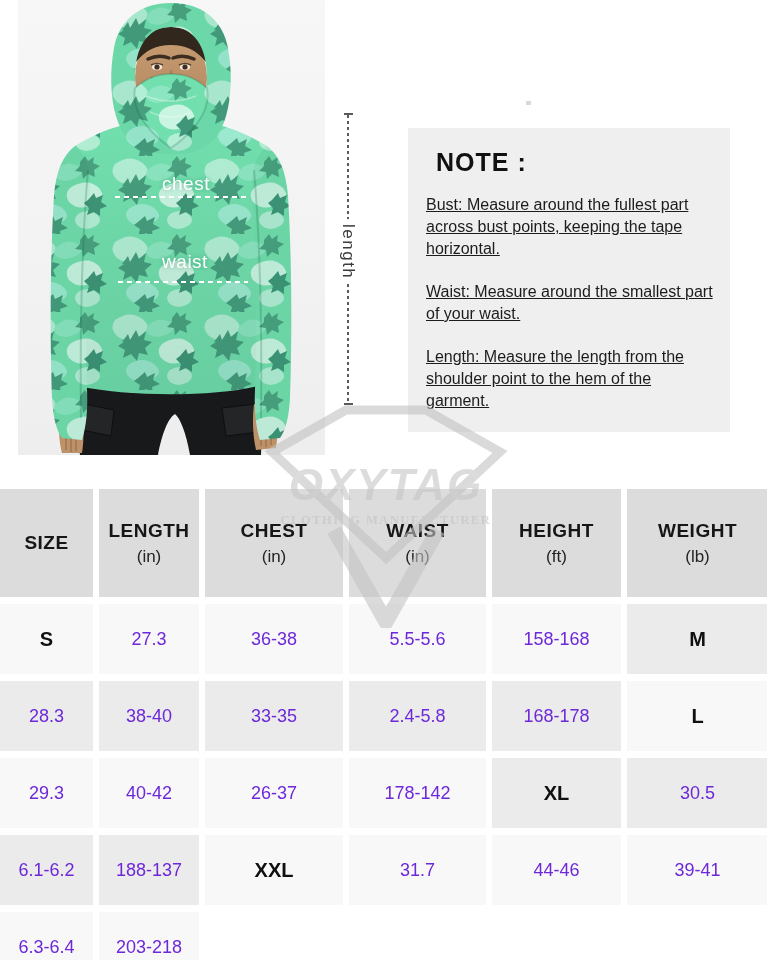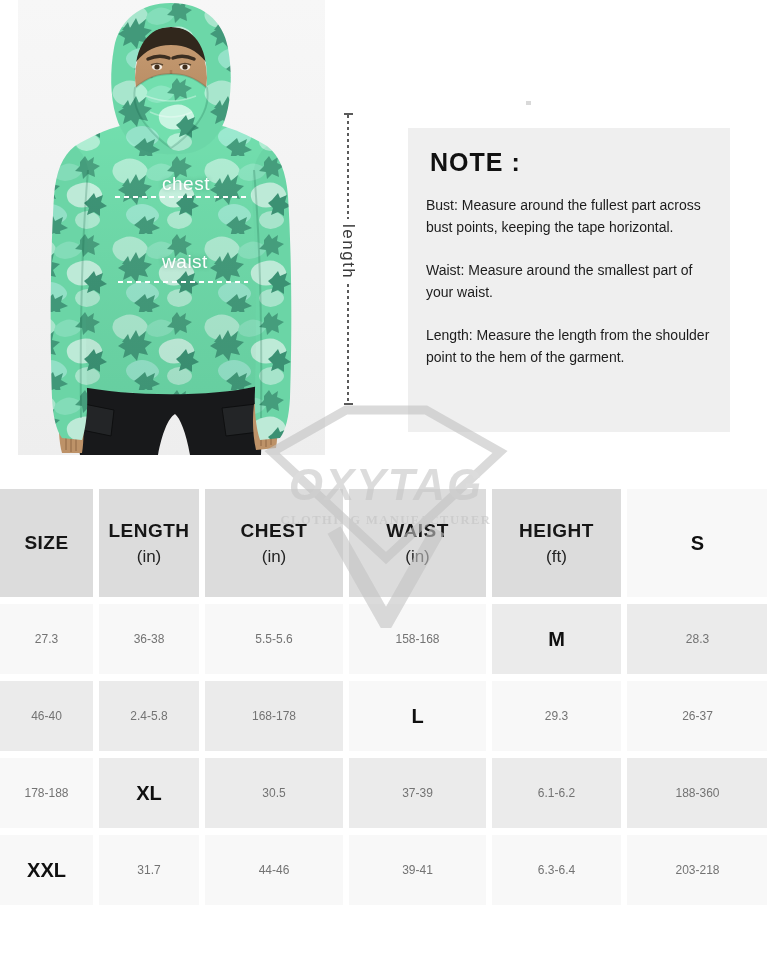--- a/index.html
+++ b/index.html
@@ -40,43 +40,43 @@
   .len-seg.s2{flex:1;}
   .length-text{
     writing-mode:vertical-rl;font-size:17px;color:#3a3a3a;
     letter-spacing:1.5px;margin:5px 0;flex:none;
   }
   
   .note-box{
     position:absolute;left:408px;top:128px;width:322px;height:304px;
     background:#efefef;box-sizing:border-box;padding:17px 14px 0 18px;z-index:1;
   }
-  .note-title{font-size:25px;font-weight:bold;color:#111;letter-spacing:1px;margin:3px 4px 17px;}
-  .note-p{font-size:14px;line-height:22px;color:#1c1c1c;margin:0 0 21px;}
+  .note-title{font-size:25px;font-weight:bold;color:#111;letter-spacing:1px;margin:3px 10px 17px;}
+  .note-p{font-size:16px;line-height:22px;color:#1c1c1c;margin:0 0 21px;text-decoration:underline;}
   .speck{position:absolute;left:526px;top:101px;width:5px;height:4px;background:#d9d9d9;z-index:1;}
   
   .watermark{
     position:absolute;left:254px;top:400px;width:264px;height:228px;
     opacity:.6;z-index:3;pointer-events:none;
   }
   
   .size-table{
     position:absolute;left:0;top:489px;width:768px;z-index:1;
     display:grid;grid-template-columns:93px 100px 138px 137px 129px 141px;
     grid-template-rows:108px repeat(5,70px);column-gap:6px;row-gap:7px;
   }
   .cell{
     display:flex;flex-direction:column;align-items:center;justify-content:center;
     text-align:center;color:#1f1f1f;
   }
   .cell.head{background:#dcdcdc;}
   .head .lbl{font-size:19px;font-weight:bold;color:#161616;letter-spacing:.5px;}
   .head .unit{font-size:17px;font-weight:normal;color:#242424;margin-top:5px;}
   .head .unit:empty{display:none;}
-  .cell.data{font-size:12px;color:#737373;}
+  .cell.data{font-size:18px;color:#6d28d9;}
   .cell.size-col{font-weight:bold;font-size:20px;color:#101010;}
   .row-a{background:#f8f8f8;}
   .row-b{background:#ebebeb;}
 </style>
 </head>
 <body>
 
 <div class="photo-area">
   <svg viewBox="0 0 307 455">
     <defs>
@@ -183,43 +183,48 @@
     <span class="unit">(in)</span>
   </div>
   <div class="cell head">
     <span class="lbl">WAIST</span>
     <span class="unit">(in)</span>
   </div>
   <div class="cell head">
     <span class="lbl">HEIGHT</span>
     <span class="unit">(ft)</span>
   </div>
+  <div class="cell head">
+    <span class="lbl">WEIGHT</span>
+    <span class="unit">(lb)</span>
+  </div>
 
   <div class="cell data row-a size-col">S</div>
   <div class="cell data row-a">27.3</div>
   <div class="cell data row-a">36-38</div>
   <div class="cell data row-a">5.5-5.6</div>
   <div class="cell data row-a">158-168</div>
 
   <div class="cell data row-b size-col">M</div>
   <div class="cell data row-b">28.3</div>
-  <div class="cell data row-b">46-40</div>
+  <div class="cell data row-b">38-40</div>
+  <div class="cell data row-b">33-35</div>
   <div class="cell data row-b">2.4-5.8</div>
   <div class="cell data row-b">168-178</div>
 
   <div class="cell data row-a size-col">L</div>
   <div class="cell data row-a">29.3</div>
+  <div class="cell data row-a">40-42</div>
   <div class="cell data row-a">26-37</div>
-  <div class="cell data row-a">178-188</div>
+  <div class="cell data row-a">178-142</div>
 
   <div class="cell data row-b size-col">XL</div>
   <div class="cell data row-b">30.5</div>
-  <div class="cell data row-b">37-39</div>
   <div class="cell data row-b">6.1-6.2</div>
-  <div class="cell data row-b">188-360</div>
+  <div class="cell data row-b">188-137</div>
 
   <div class="cell data row-a size-col">XXL</div>
   <div class="cell data row-a">31.7</div>
   <div class="cell data row-a">44-46</div>
   <div class="cell data row-a">39-41</div>
   <div class="cell data row-a">6.3-6.4</div>
   <div class="cell data row-a">203-218</div>
 </div>
 
 </body></html>

